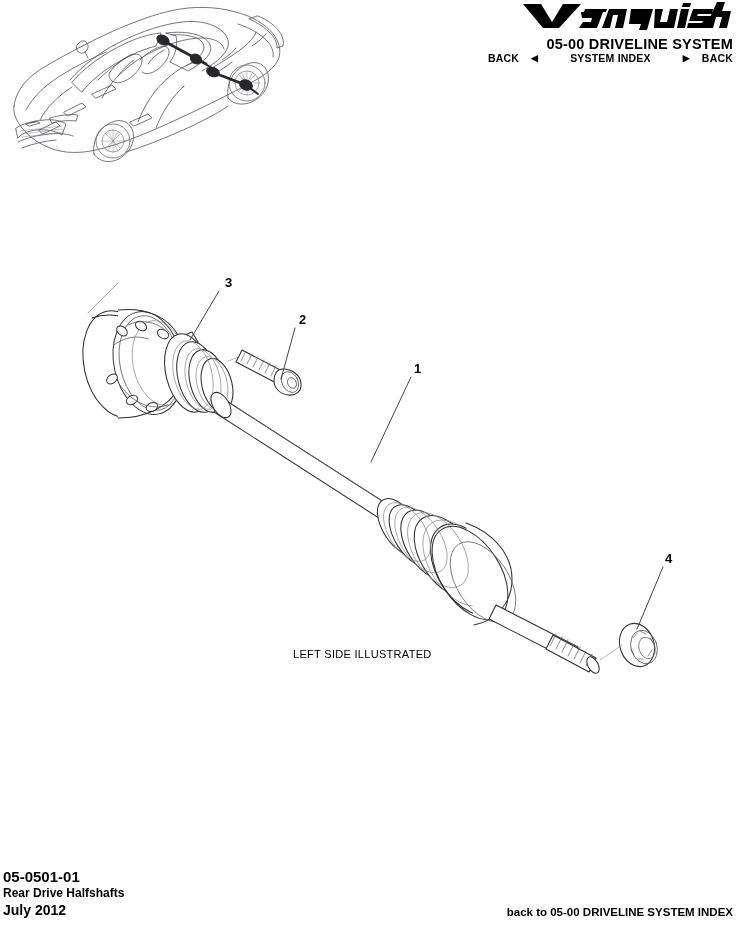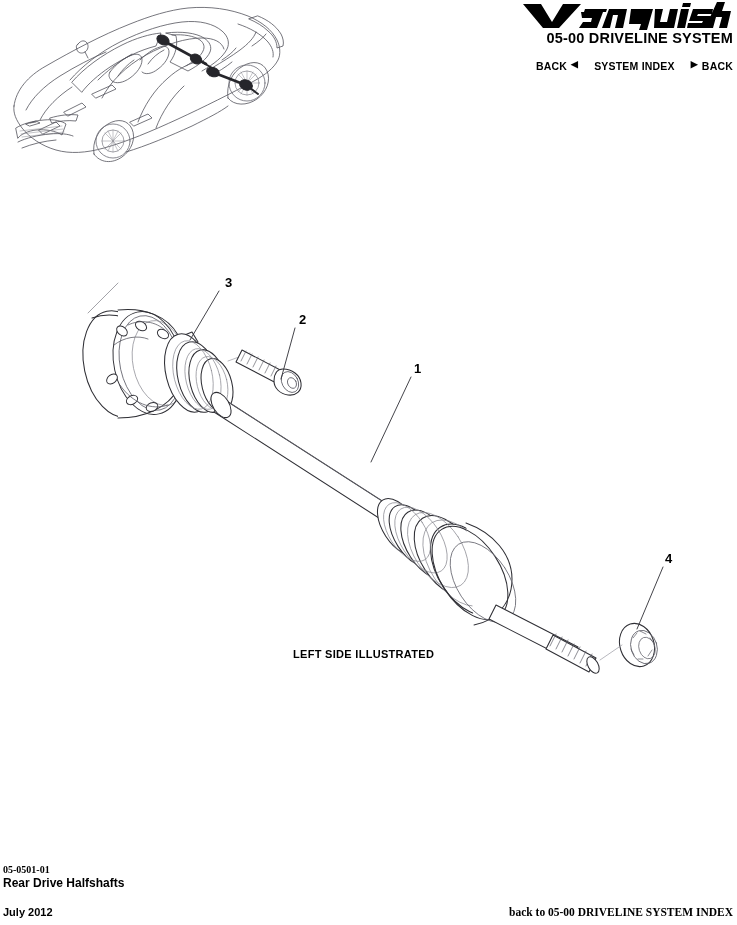--- a/index.html
+++ b/index.html
@@ -29,33 +29,34 @@
     display: block;
     margin-left: auto;
     height: 30px;
     width: 212px;
   }
   .section-title {
     font-family: "Liberation Sans", sans-serif;
     font-weight: bold;
     font-size: 14.5px;
     letter-spacing: 0.2px;
+    margin-top: 6px;
     white-space: nowrap;
   }
   .nav-row {
-    margin-top: 14px;
+    margin-top: 0;
     font-family: "Liberation Sans", sans-serif;
     font-weight: bold;
     font-size: 10.5px;
     letter-spacing: 0.2px;
     white-space: nowrap;
     display: flex;
     justify-content: flex-end;
-    align-items: flex-start;
-    gap: 4px;
+    align-items: center;
+    gap: 12px;
   }
   .nav-row .nav-item { cursor: pointer; }
   .nav-row .nav-arrow { font-size: 9px; line-height: 1; }
   .nav-gap { display: inline-block; width: 8px; }
 
   
   .car-thumb {
     position: absolute;
     left: 6px;
     top: 2px;
@@ -71,53 +72,53 @@
     width: 737px;
     height: 420px;
   }
 
   
   .caption {
     position: absolute;
     left: 293px;
     top: 648px;
     font-family: "Liberation Sans", sans-serif;
-    font-weight: bold;
+    font-weight: normal;
     font-size: 11px;
     letter-spacing: 0.3px;
   }
 
   
   .footer-left {
     position: absolute;
     left: 3px;
     bottom: 6px;
     line-height: 1.22;
   }
   .footer-code {
-    font-family: Liberation Serif, serif;
-    font-weight: bold;
-    font-size: 10px;
+    font-family: Liberation Sans, sans-serif;
+    font-weight: bold;
+    font-size: 15px;
   }
   .footer-name {
     font-family: "Liberation Sans", sans-serif;
     font-weight: bold;
     font-size: 12px;
   }
   .footer-date {
     font-family: "Liberation Sans", sans-serif;
     font-weight: bold;
-    font-size: 11px;
-    margin-top: 15px;
+    font-size: 14px;
+    margin-top: 1px;
   }
   .footer-right {
     position: absolute;
     right: 4px;
     bottom: 7px;
-    font-family: Liberation Serif, serif;
+    font-family: Liberation Sans, sans-serif;
     font-weight: bold;
     font-size: 11.5px;
     cursor: pointer;
     white-space: nowrap;
     padding-left: 32px;
   }
 
   .callout-num {
     font-family: "Liberation Sans", sans-serif;
     font-weight: bold;

